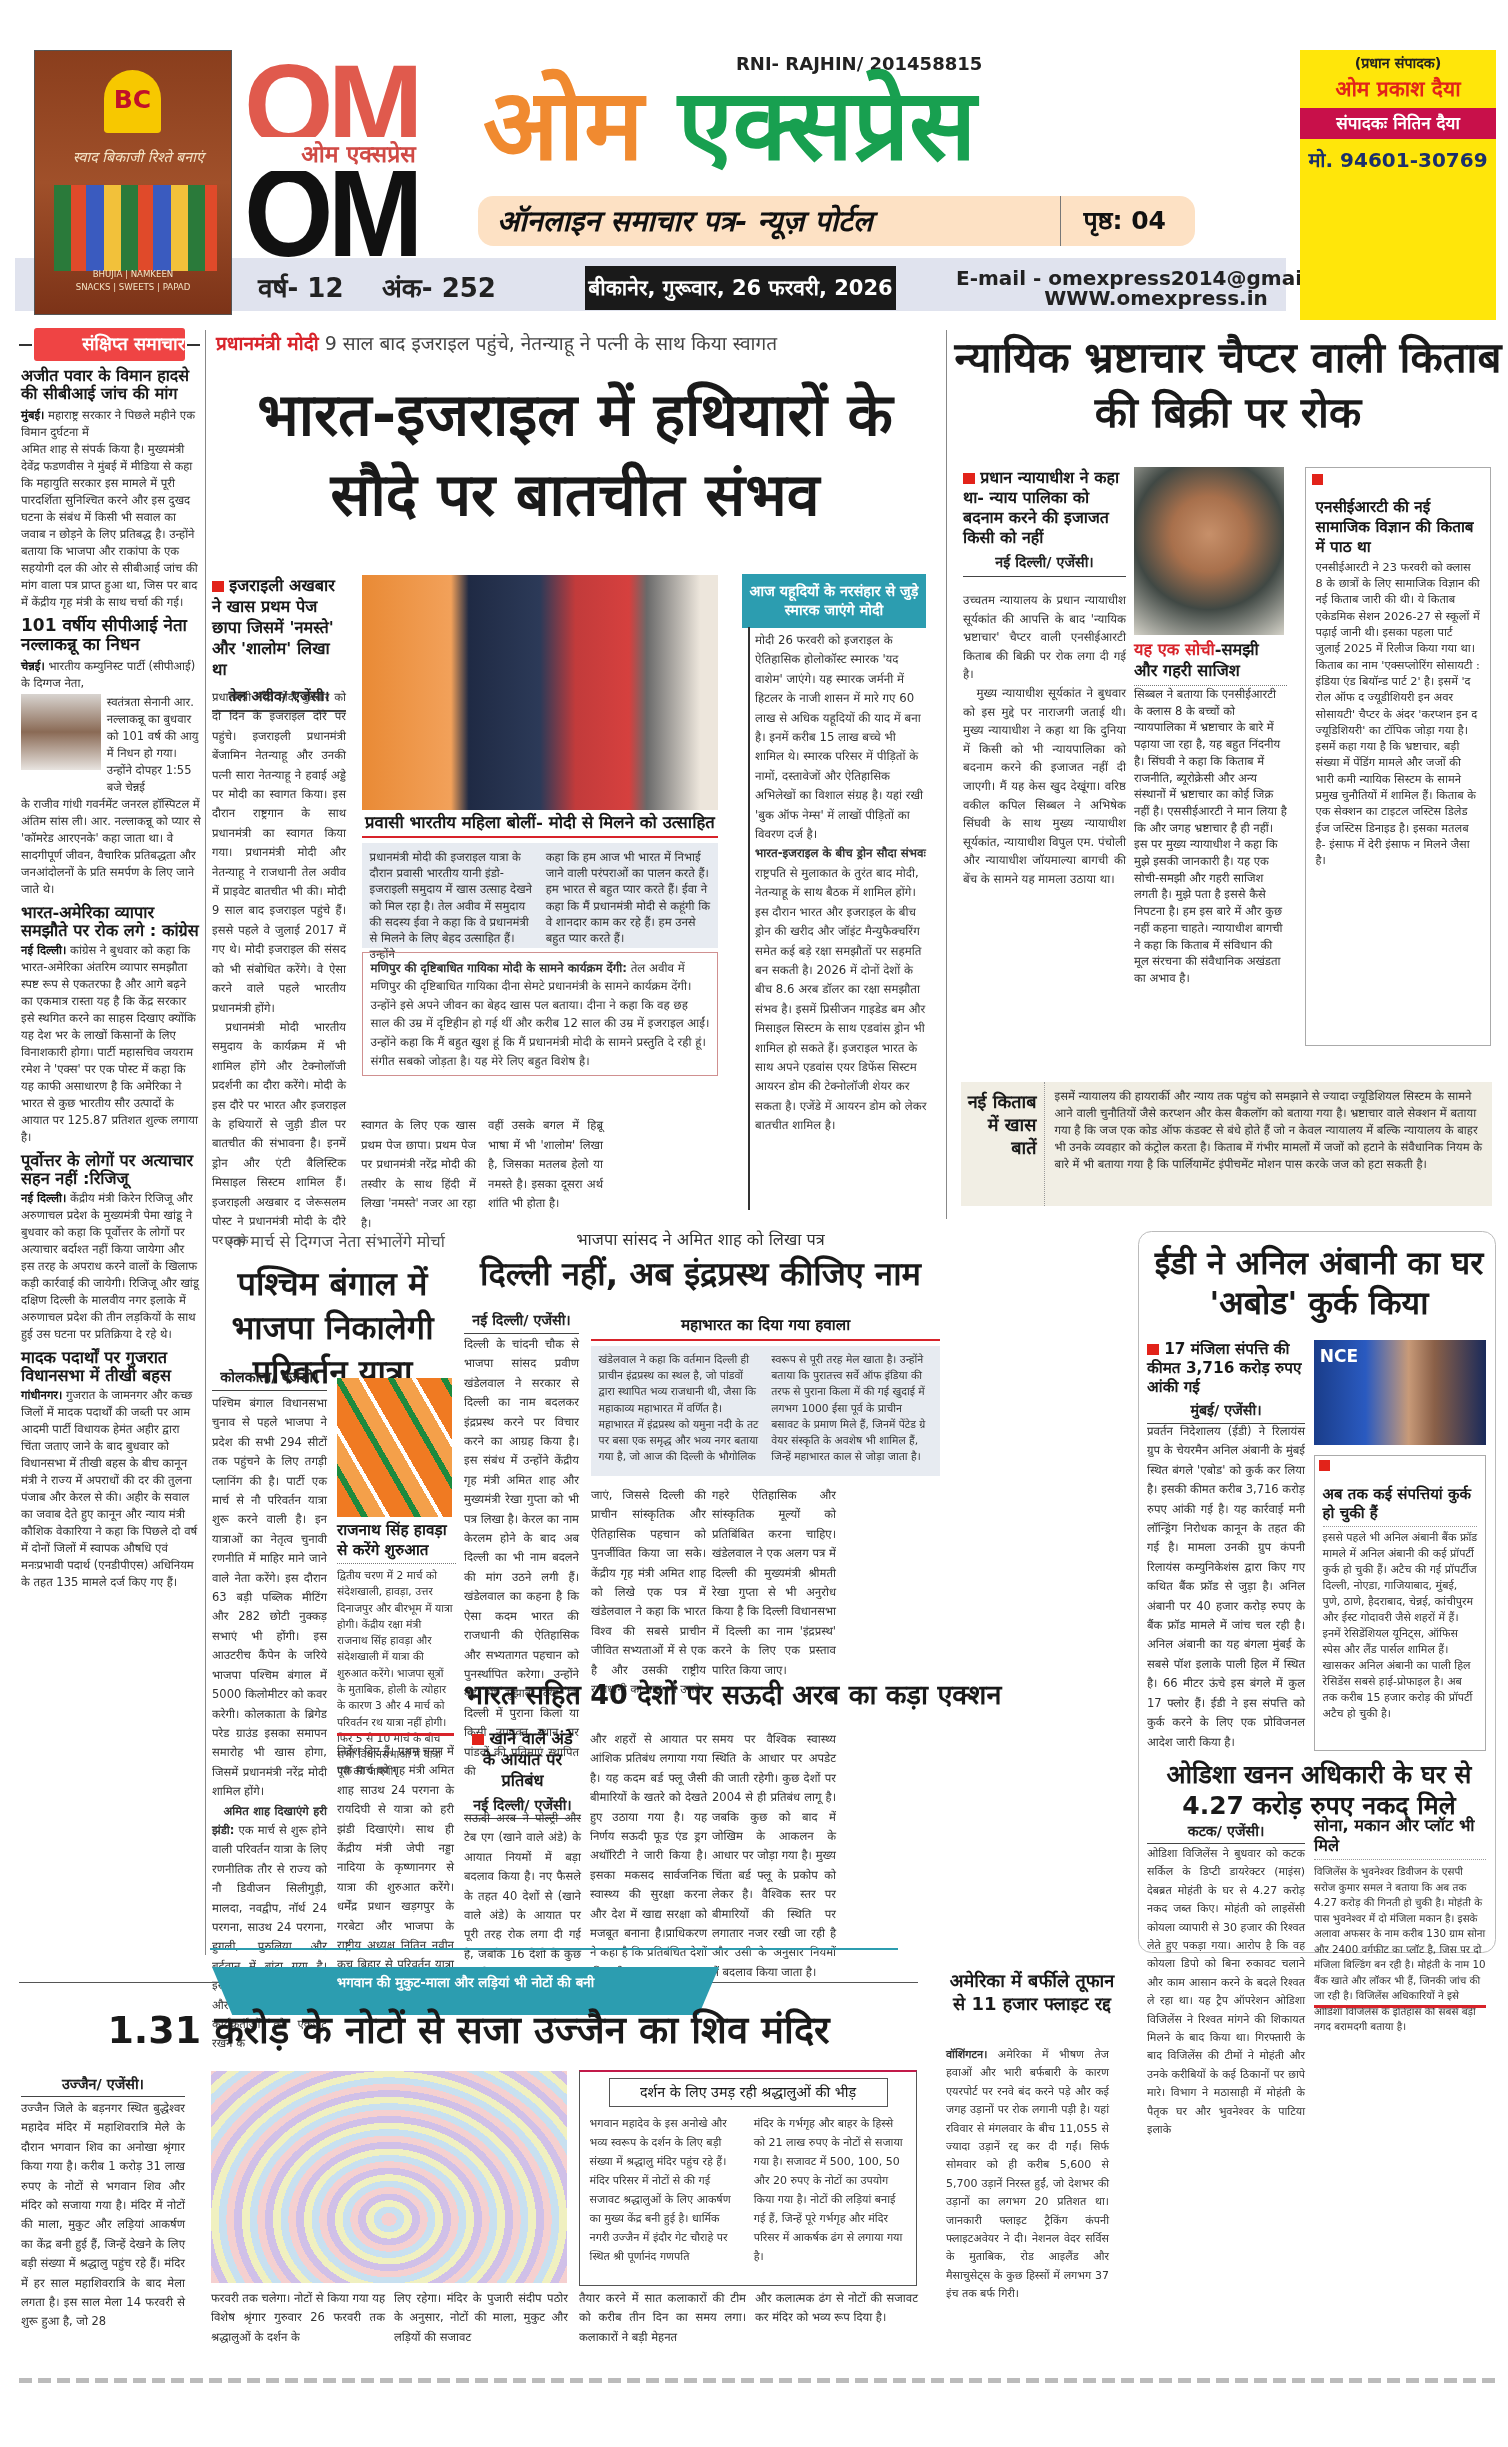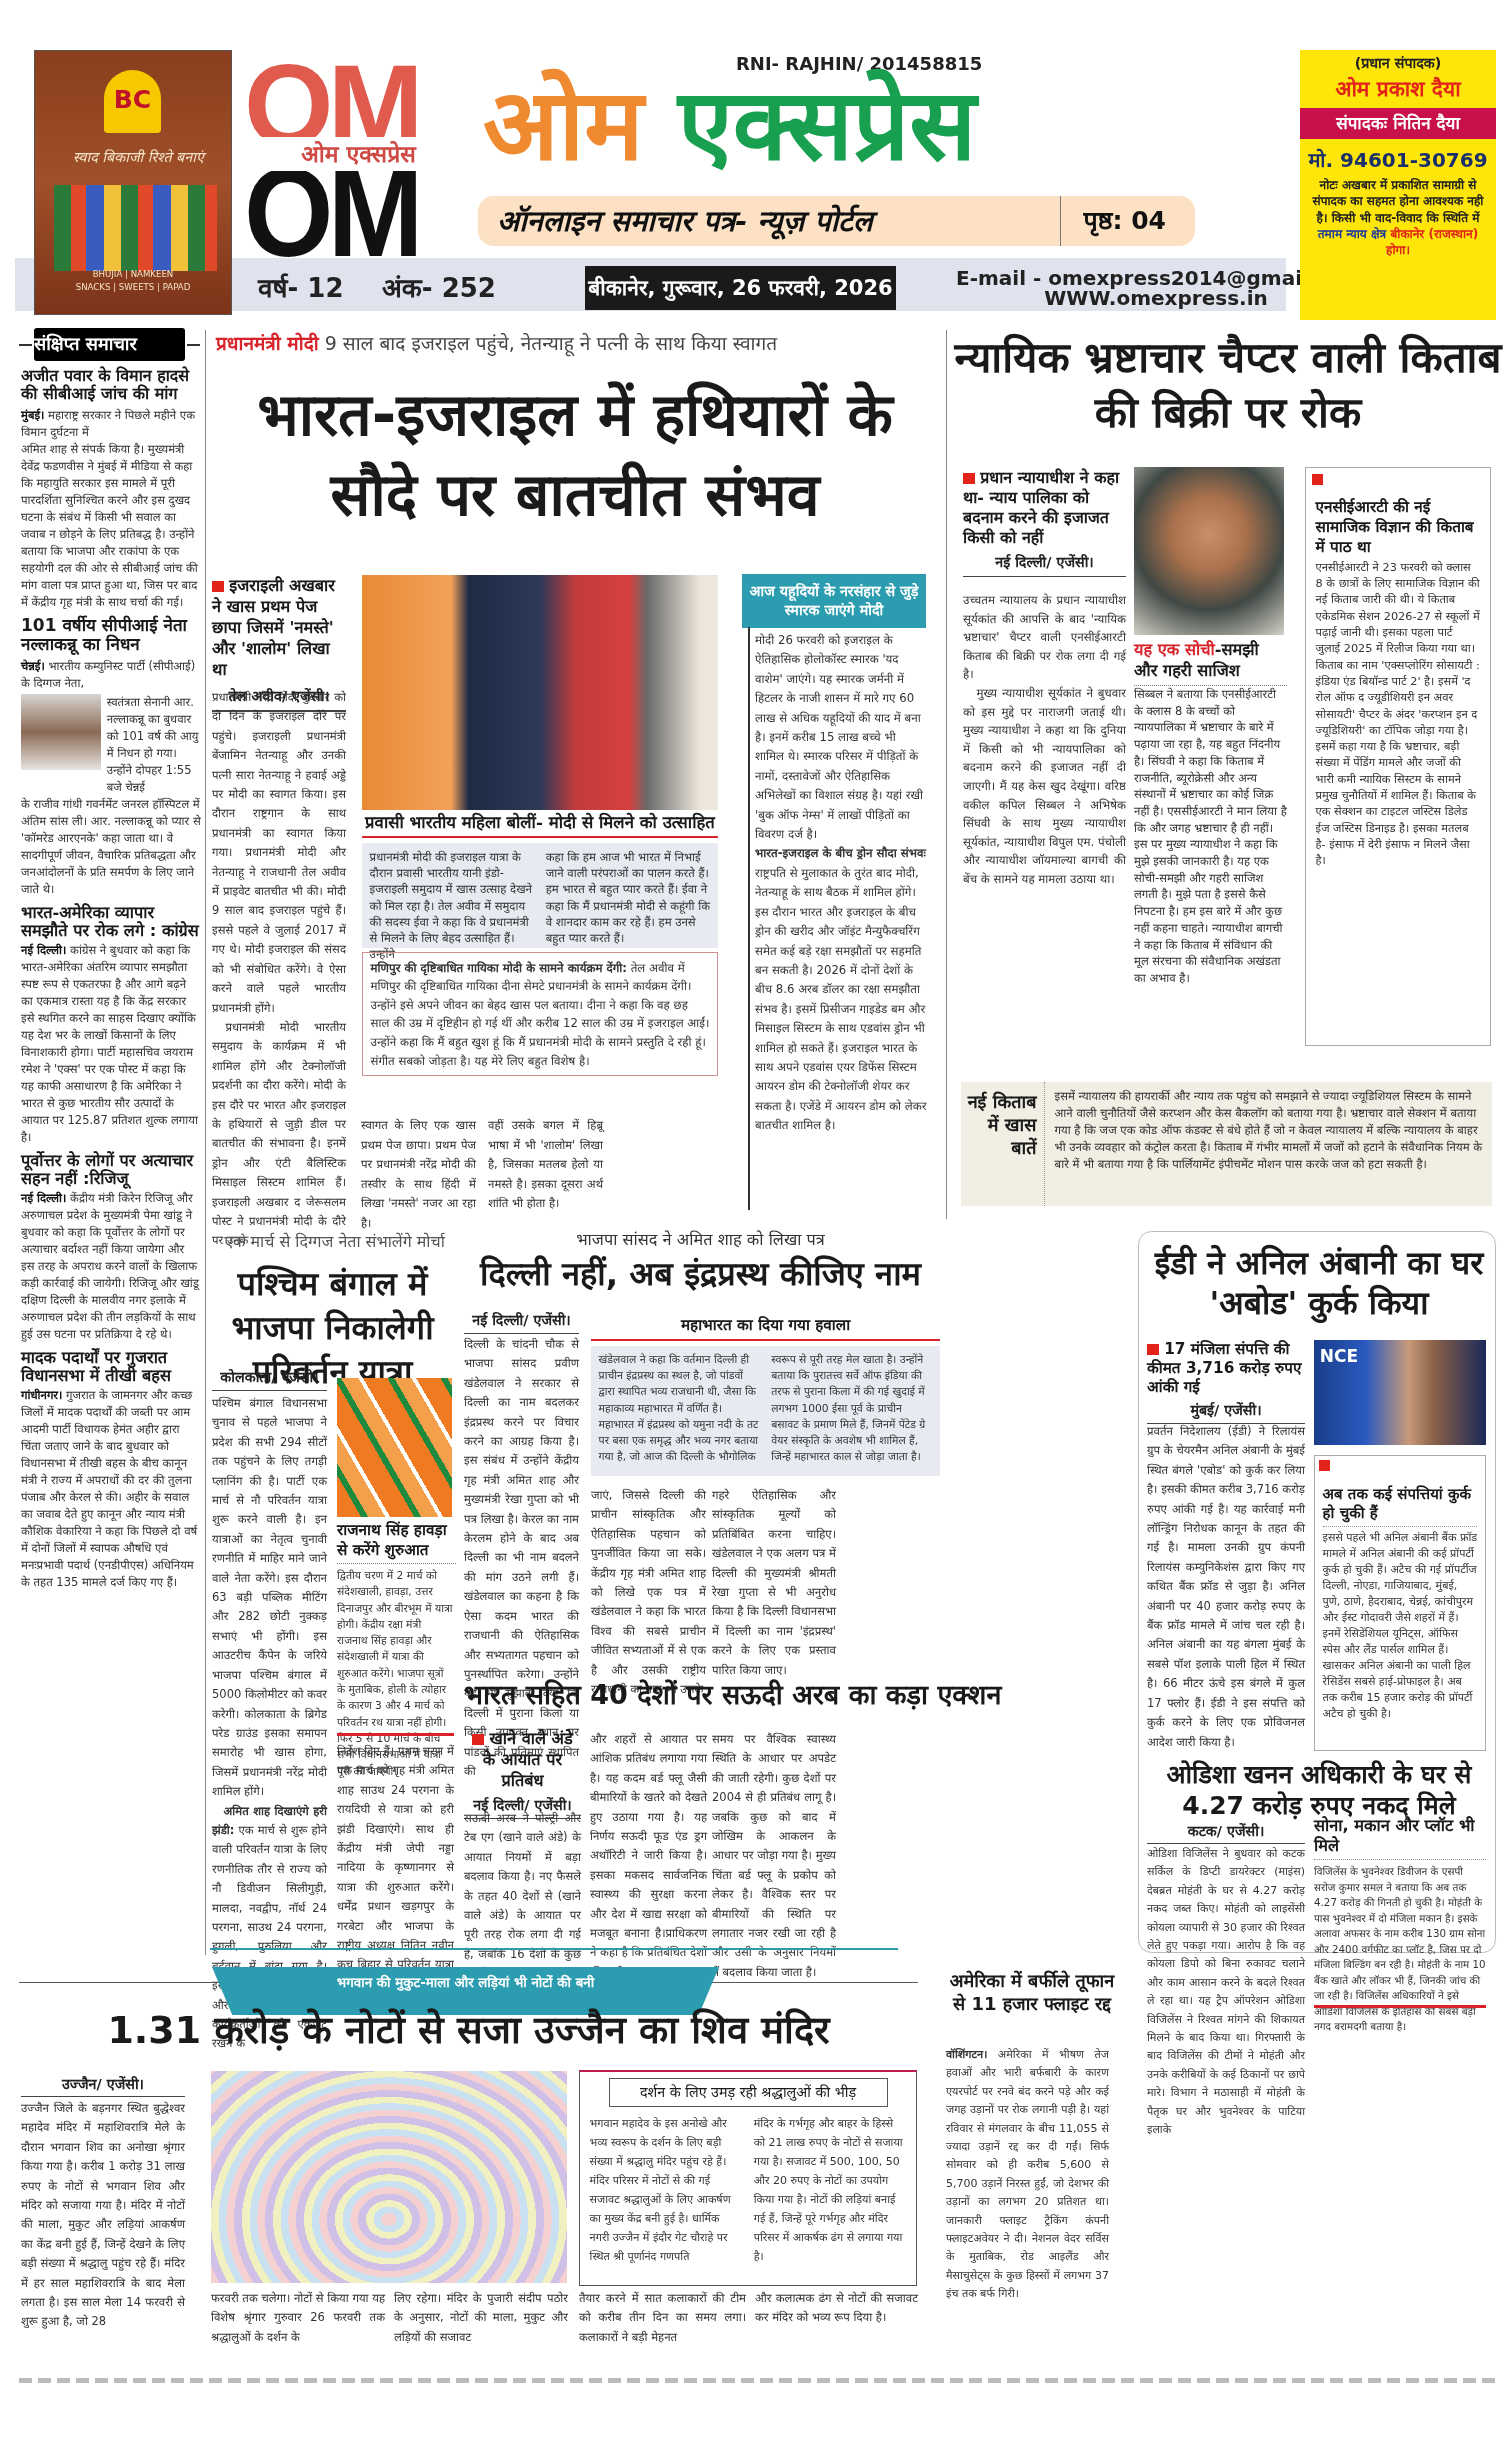--- a/index.html
+++ b/index.html
@@ -34,21 +34,21 @@
 #datebox{left:585px;top:266px;width:311px;height:44px;background:#1a1a1a;color:#fff;font-size:21px;font-weight:bold;line-height:44px;text-align:center}
 #mail{left:956px;top:268px;font-size:20px;font-weight:bold;color:#222;text-align:center;line-height:20px}
 #ed{left:1300px;top:50px;width:196px;height:270px;background:#ffe60a;text-align:center;color:#222;font-weight:bold}
 #ed .l1{font-size:14.3px;margin-top:3px}
 #ed .l2{font-size:21px;color:#e2231a;margin-top:1.9px}
 #ed .l3{background:#c8104a;color:#fff;font-size:17px;line-height:31px;margin-top:5.7px}
 #ed .l4{font-size:20px;color:#1b2f6b;margin-top:7.6px}
 #ed .l5{font-size:12px;line-height:16.3px;margin-top:3.8px;padding:0 5.7px}
 #ed .l5 .r{color:#e2231a}#ed .l5 .b{color:#1b3a9a}
 
-.sb-title{left:34px;top:328px;width:151px;height:32.5px;background:#000000;color:#fff;font-weight:bold;font-size:18px;line-height:32.5px;text-align:left;border-radius:2.9px}
+.sb-title{left:34px;top:328px;width:151px;height:32.5px;background:#ef4444;color:#fff;font-weight:bold;font-size:18px;line-height:32.5px;text-align:right;border-radius:2.9px}
 .lc .hd{font-size:16.3px}
 .lc .txt-s b{color:#111}
 </style>
 </head>
 <body>
 
 <div class="abs" id="strip"></div>
 <div class="abs" id="ad">
   <div class="logo">BC</div>
   <div class="cur">स्वाद बिकाजी रिश्ते बनाएं</div>
@@ -71,21 +71,20 @@
 <div class="abs" id="datebox">बीकानेर, गुरूवार, 26 फरवरी, 2026</div>
 <div class="abs" id="mail">
     <div>E-mail - omexpress2014@gmai.com</div>
     <div>WWW.omexpress.in</div>
   </div>
 <div class="abs" id="ed">
   <div class="l1">(प्रधान संपादक)</div>
   <div class="l2">ओम प्रकाश दैया</div>
   <div class="l3">संपादकः नितिन दैया</div>
   <div class="l4">मो. 94601-30769</div>
-  <div class="l5"><span>नोटः अखबार में प्रकाशित सामाग्री से संपादक का सहमत होना आवश्यक नही है। किसी भी वाद-विवाद कि स्थिति में </span><span class="b">तमाम न्याय क्षेत्र </span><span class="r">बीकानेर (राजस्थान) होगा।</span></div>
 </div>
 
 <div class="abs sb-title">संक्षिप्त समाचार</div>
 <div class="abs" style="left:19px;top:344px;width:13.4px;height:1.9px;background:#333"></div>
 <div class="abs" style="left:187px;top:344px;width:13.4px;height:1.9px;background:#333"></div>
 <div class="vline" style="left:205px;top:330px;height:1625px"></div>
 <div class="abs lc" style="left:21px;top:367px;width:180px">
   <div>
     <div class="hd" style="font-size:16px">अजीत पवार के विमान हादसे की सीबीआई जांच की मांग</div>
     <div class="txt-s" style="margin-top:3.8px"><b>मुंबई।</b><span> महाराष्ट्र सरकार ने पिछले महीने एक विमान दुर्घटना में</span></div>

